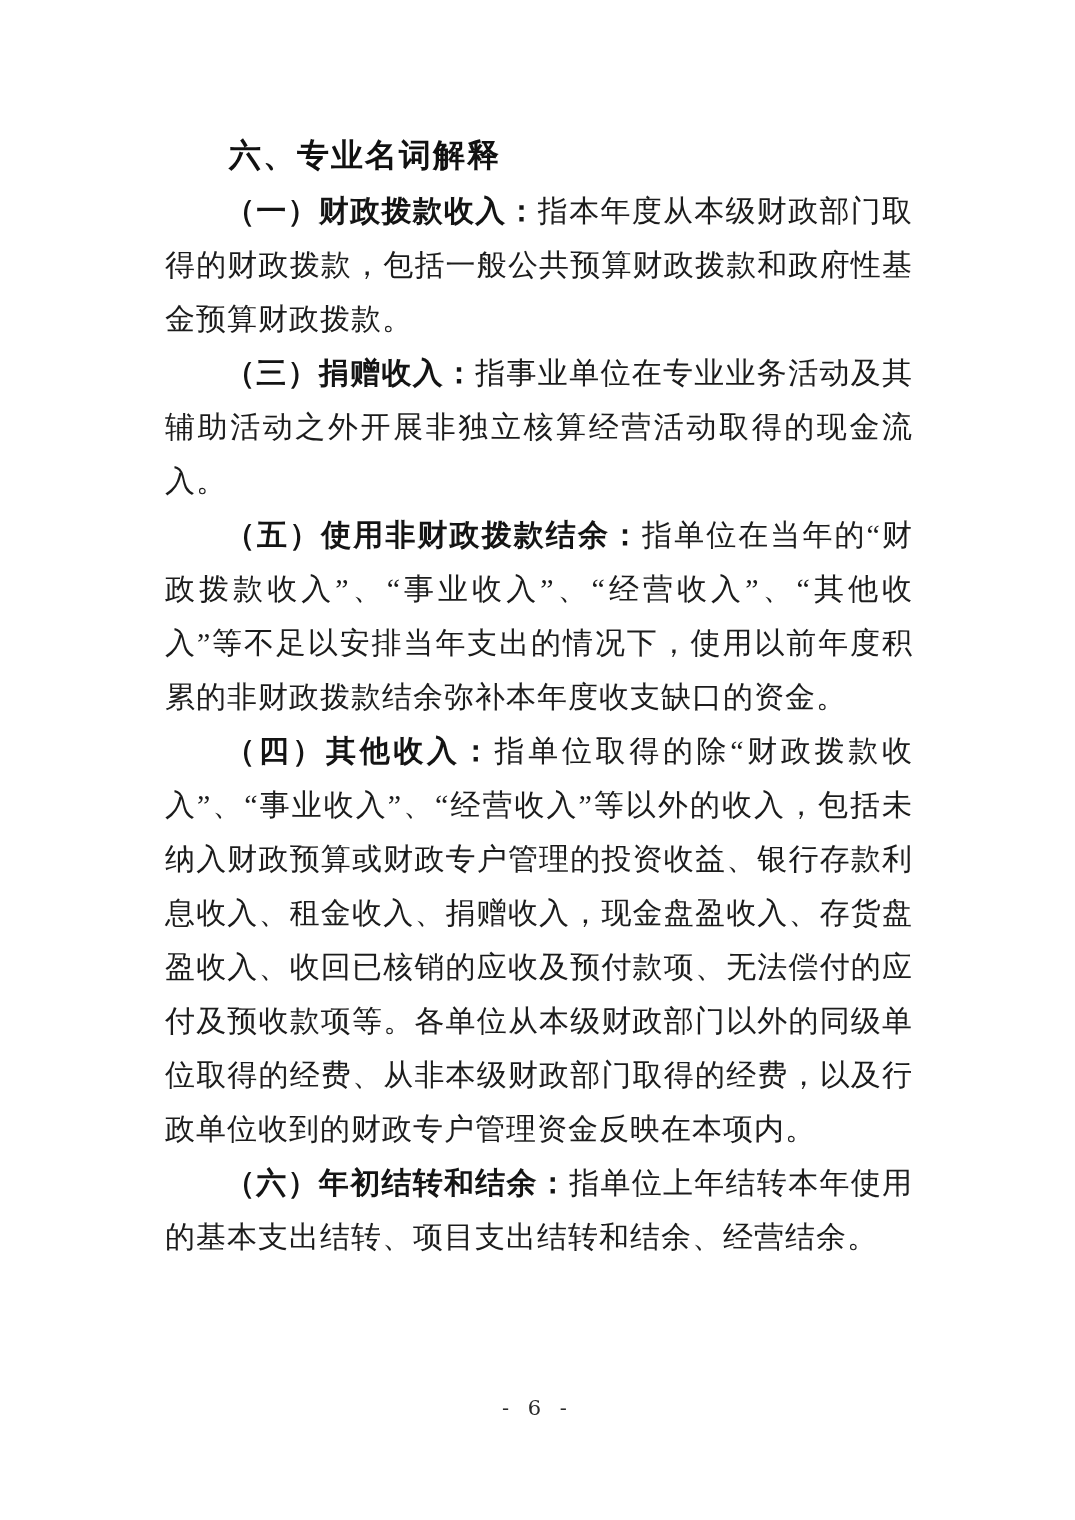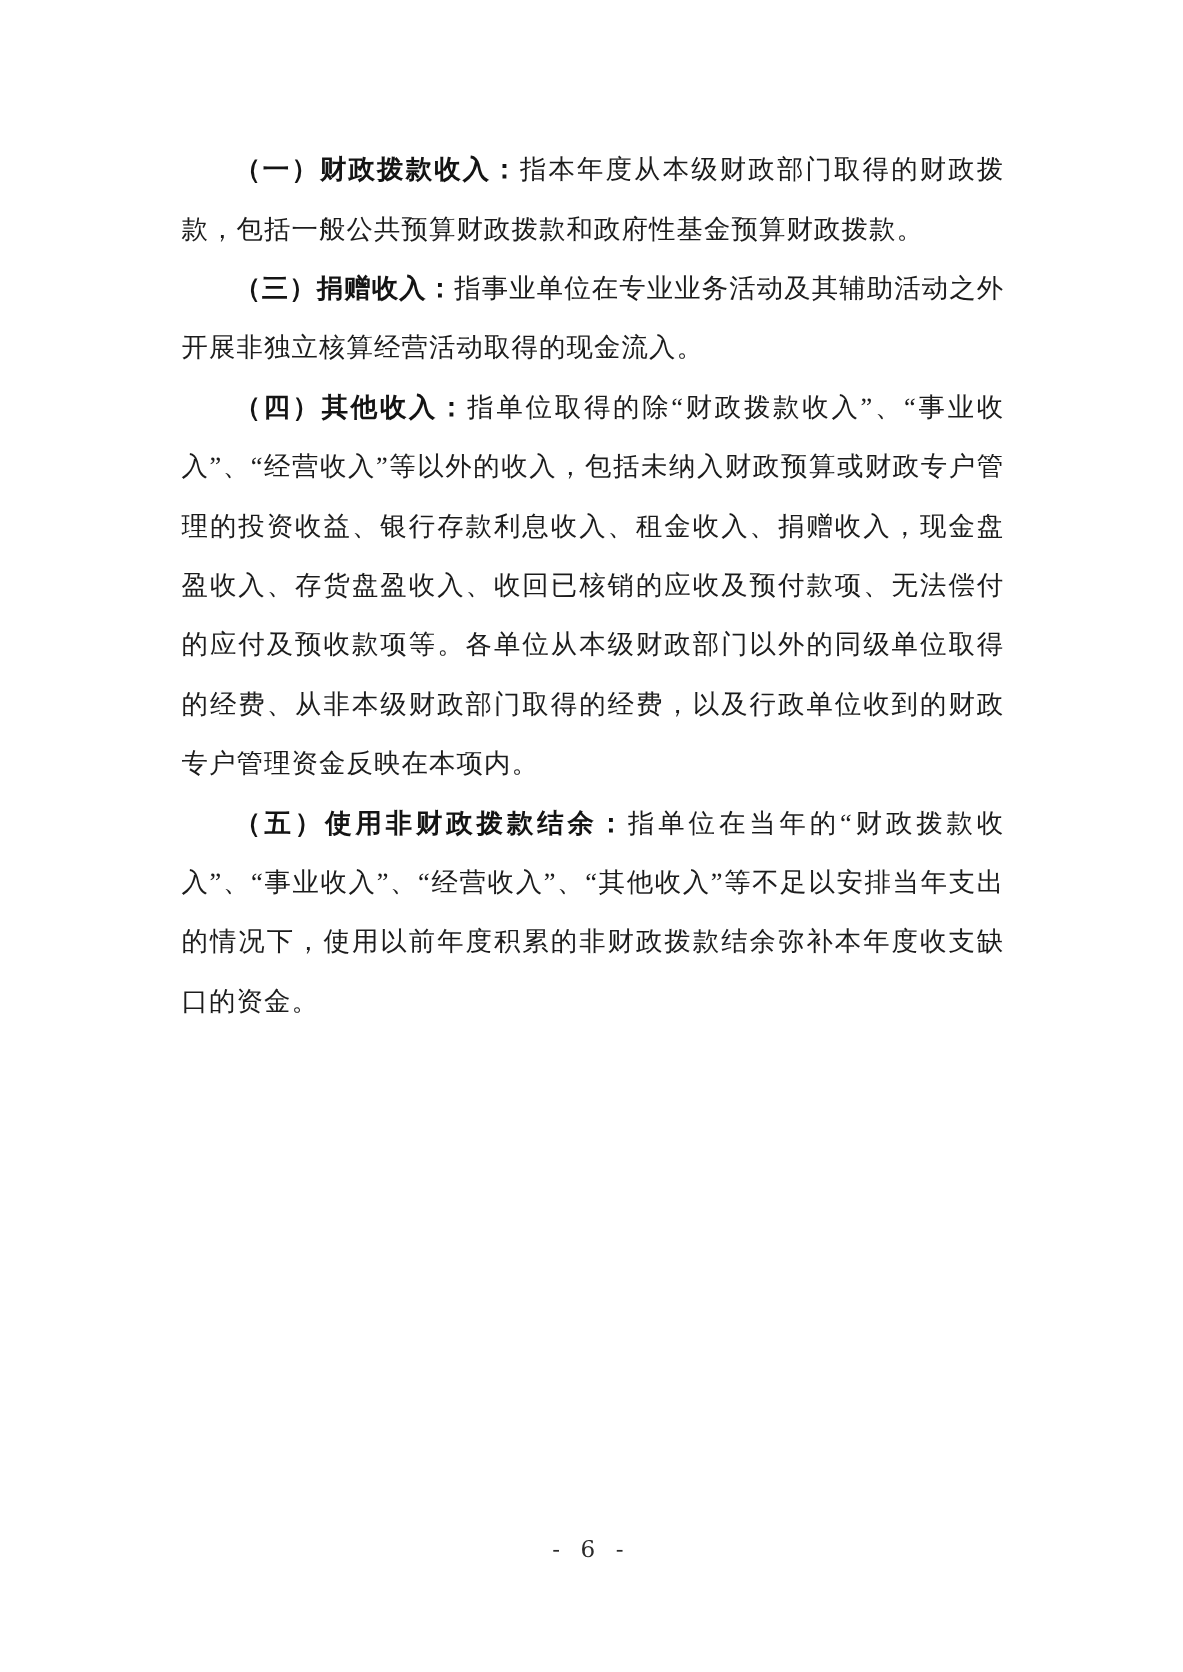--- a/index.html
+++ b/index.html
@@ -26,21 +26,21 @@
     font-weight: 700;
     font-size: 32px;
     line-height: 55px;
     letter-spacing: 2px;
     margin: 0 0 1px 0;
     text-indent: 2em;
     color: #111111;
   }
   .para {
     font-family: "Liberation Serif", "DejaVu Serif", serif;
-    font-size: 24px;
+    font-size: 30px;
     line-height: 54px;
     letter-spacing: 1px;
     margin: 0;
     text-indent: 2em;
     text-align: justify;
     text-justify: inter-character;
     color: #1c1c1c;
   }
   .term {
     font-weight: 700;
@@ -56,26 +56,28 @@
     font-size: 21px;
     letter-spacing: 6px;
     color: #2a2a2a;
   }
 </style>
 </head>
 <body>
 
 <div class="page">
   <div class="content">
+    <h1 class="heading">六、专业名词解释</h1>
 
     <p class="para"><span class="term">（一）财政拨款收入：</span><span>指本年度从本级财政部门取得的财政拨款，包括一般公共预算财政拨款和政府性基金预算财政拨款。</span></p>
 
 
     <p class="para"><span class="term">（三）捐赠收入：</span><span>指事业单位在专业业务活动及其辅助活动之外开展非独立核算经营活动取得的现金流入。</span></p>
 
+    <p class="para"><span class="term">（五）使用非财政拨款结余：</span><span>指单位在当年的“财政拨款收入”、“事业收入”、“经营收入”、“其他收入”等不足以安排当年支出的情况下，使用以前年度积累的非财政拨款结余弥补本年度收支缺口的资金。</span></p>
+
     <p class="para"><span class="term">（四）其他收入：</span><span>指单位取得的除“财政拨款收入”、“事业收入”、“经营收入”等以外的收入，包括未纳入财政预算或财政专户管理的投资收益、银行存款利息收入、租金收入、捐赠收入，现金盘盈收入、存货盘盈收入、收回已核销的应收及预付款项、无法偿付的应付及预收款项等。各单位从本级财政部门以外的同级单位取得的经费、从非本级财政部门取得的经费，以及行政单位收到的财政专户管理资金反映在本项内。</span></p>
 
-    <p class="para"><span class="term">（五）使用非财政拨款结余：</span><span>指单位在当年的“财政拨款收入”、“事业收入”、“经营收入”、“其他收入”等不足以安排当年支出的情况下，使用以前年度积累的非财政拨款结余弥补本年度收支缺口的资金。</span></p>
-
+    <p class="para"><span class="term">（六）年初结转和结余：</span><span>指单位上年结转本年使用的基本支出结转、项目支出结转和结余、经营结余。</span></p>
   </div>
 
   <div class="footer">- 6 -</div>
 </div>
 
 </body></html>

